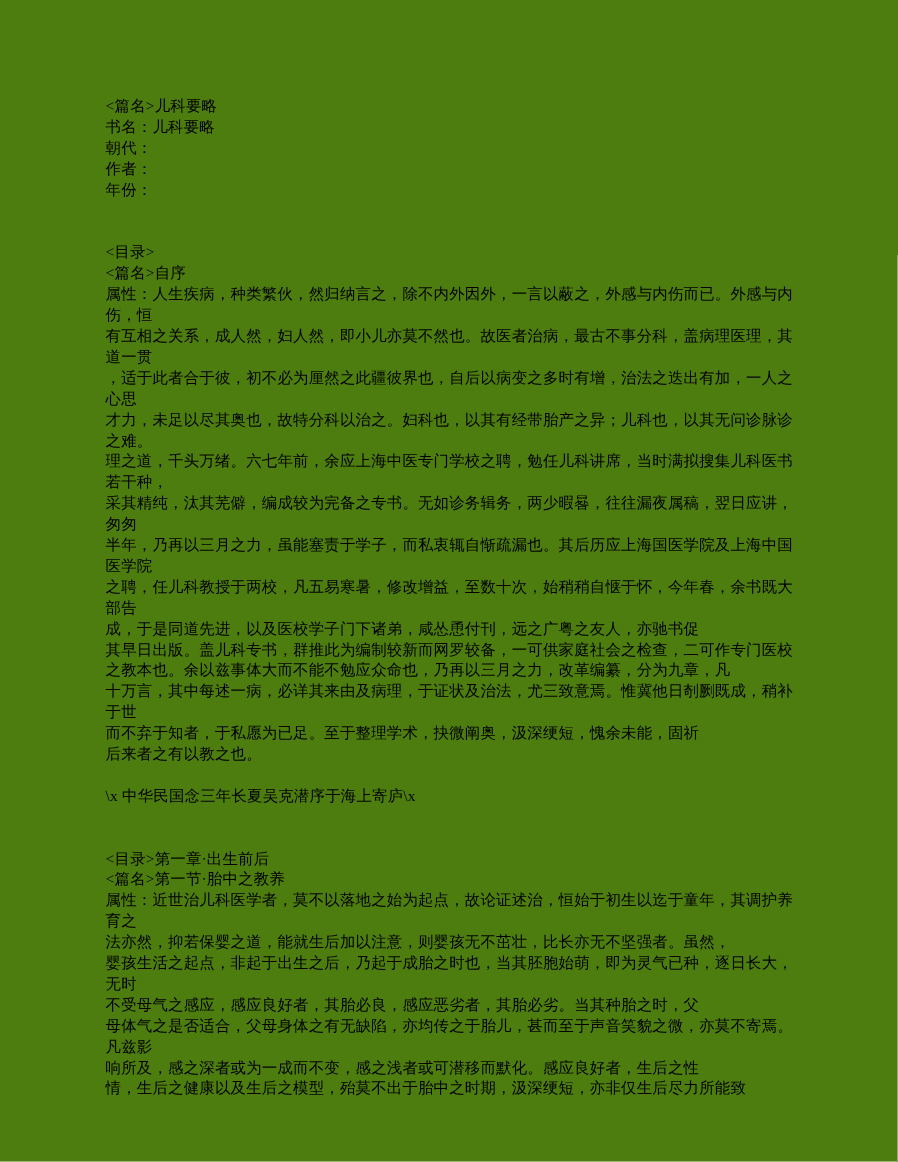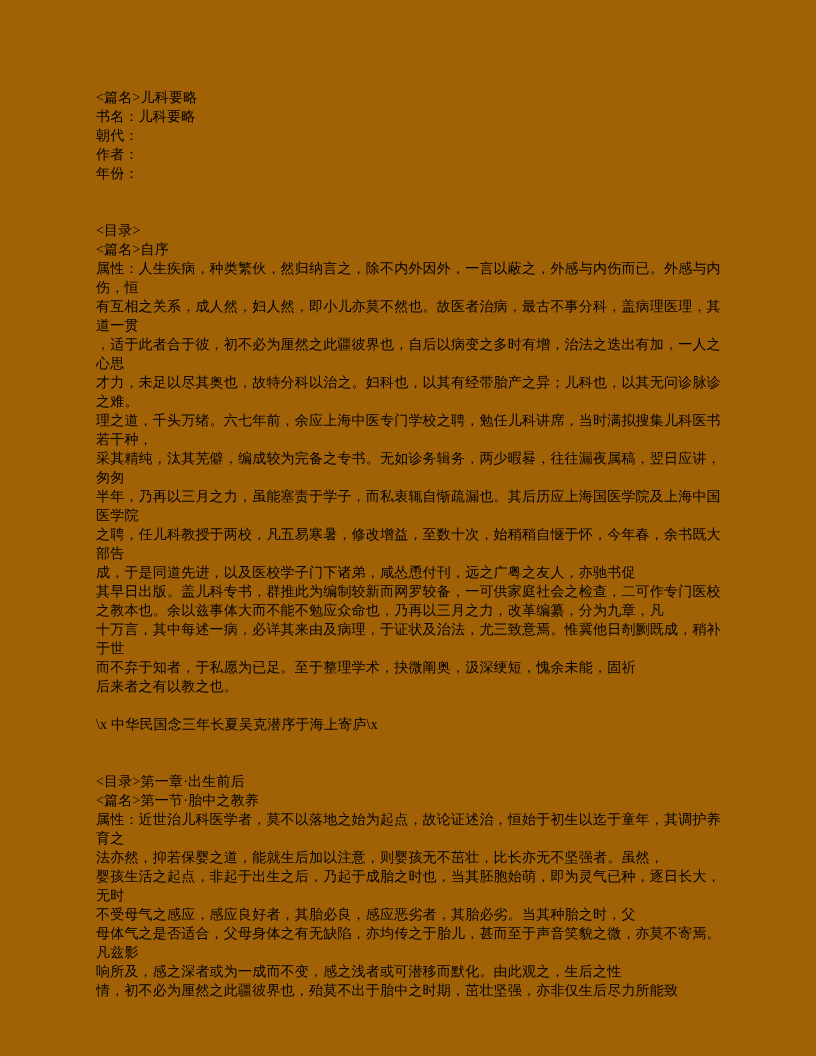--- a/index.html
+++ b/index.html
@@ -9,21 +9,21 @@
   body {
     width: 816px;
     height: 1056px;
     background: #ffffff;
     overflow: hidden;
   }
   .page {
     box-sizing: border-box;
     width: 816px;
     height: 1056px;
-    background: #a16207;
+    background: #4d7c0f;
     padding: 88px 88px 0 96px;
     color: #000000;
     font-family: "Liberation Serif", "DejaVu Serif", serif;
     font-size: 14px;
     line-height: 19px;
   }
   .line {
     white-space: pre-wrap;
     min-height: 19px;
     letter-spacing: 0.2px;
@@ -61,16 +61,16 @@
       <div class="line">\x 中华民国念三年长夏吴克潜序于海上寄庐\x</div>
       <div class="line">&nbsp;</div>
       <div class="line">&nbsp;</div>
       <div class="line">&lt;目录&gt;第一章·出生前后</div>
       <div class="line">&lt;篇名&gt;第一节·胎中之教养</div>
       <div class="line">属性：近世治儿科医学者，莫不以落地之始为起点，故论证述治，恒始于初生以迄于童年，其调护养育之</div>
       <div class="line">法亦然，抑若保婴之道，能就生后加以注意，则婴孩无不茁壮，比长亦无不坚强者。虽然，</div>
       <div class="line">婴孩生活之起点，非起于出生之后，乃起于成胎之时也，当其胚胞始萌，即为灵气已种，逐日长大，无时</div>
       <div class="line">不受母气之感应，感应良好者，其胎必良，感应恶劣者，其胎必劣。当其种胎之时，父</div>
       <div class="line">母体气之是否适合，父母身体之有无缺陷，亦均传之于胎儿，甚而至于声音笑貌之微，亦莫不寄焉。凡兹影</div>
-      <div class="line">响所及，感之深者或为一成而不变，感之浅者或可潜移而默化。由此观之，生后之性</div>
-      <div class="line">情，初不必为厘然之此疆彼界也，殆莫不出于胎中之时期，茁壮坚强，亦非仅生后尽力所能致</div>
+      <div class="line">响所及，感之深者或为一成而不变，感之浅者或可潜移而默化。感应良好者，生后之性</div>
+      <div class="line">情，生后之健康以及生后之模型，殆莫不出于胎中之时期，汲深绠短，亦非仅生后尽力所能致</div>
     </div>
 </div>
 
 </body></html>

